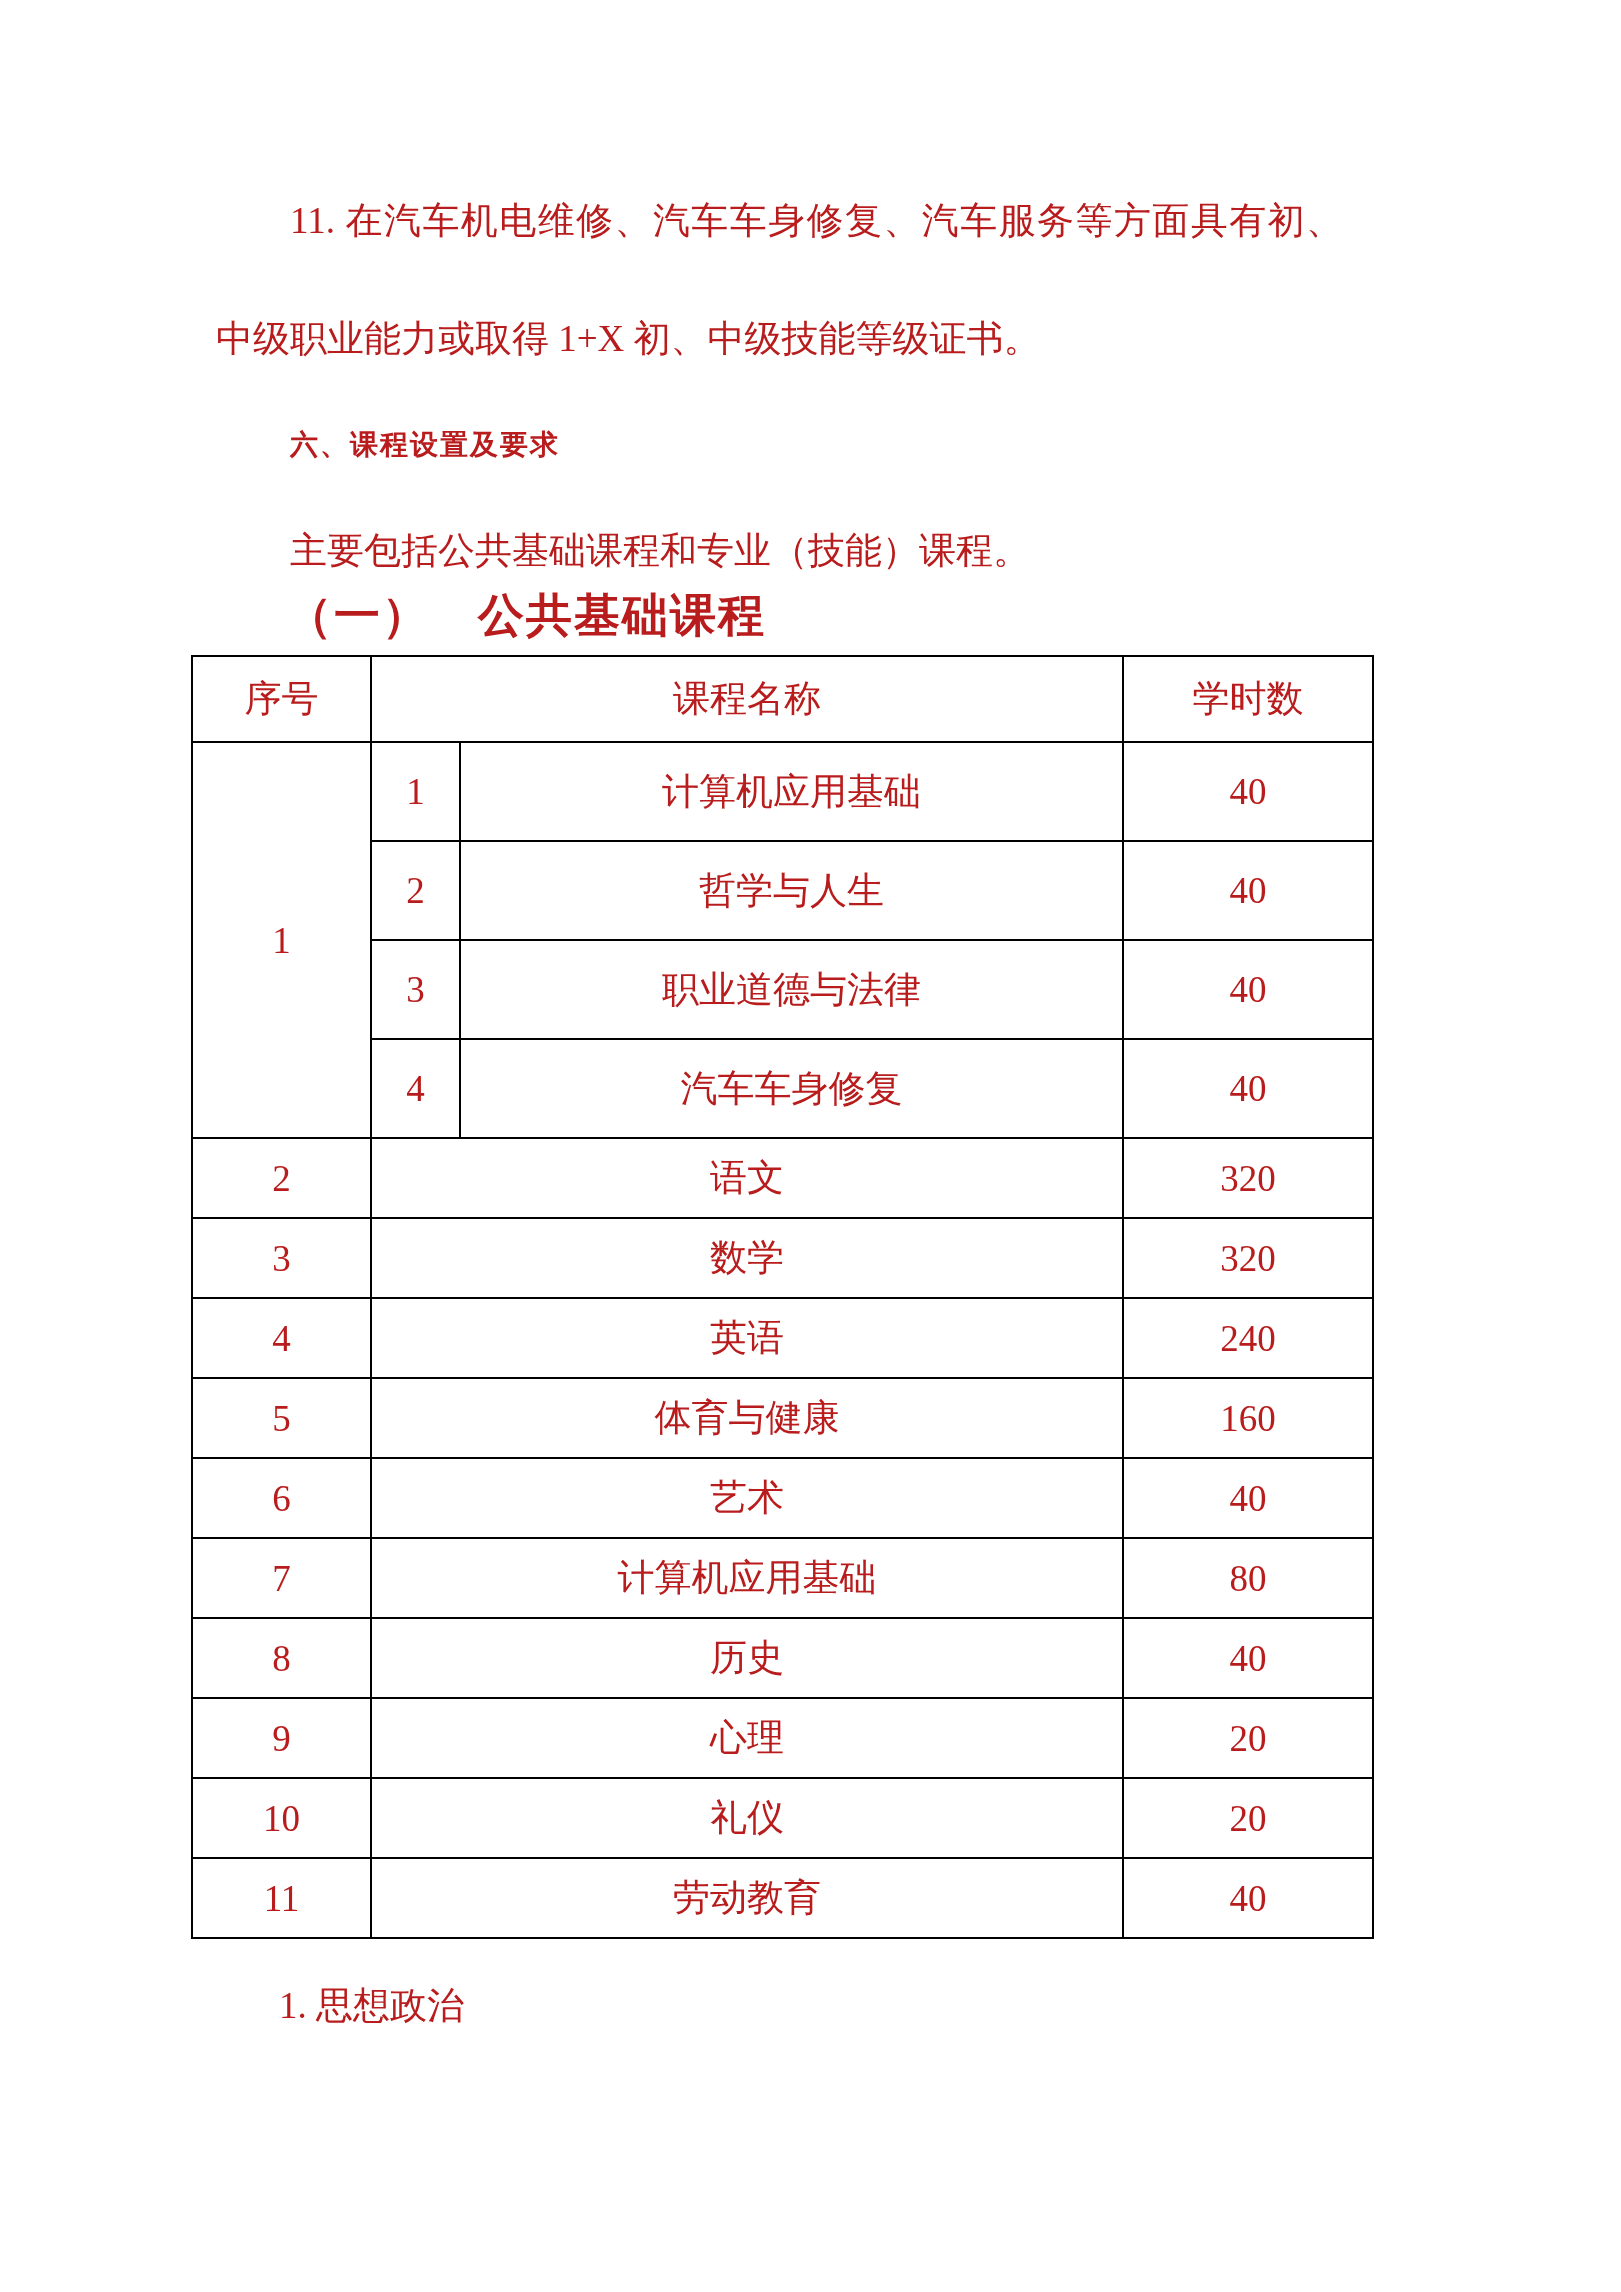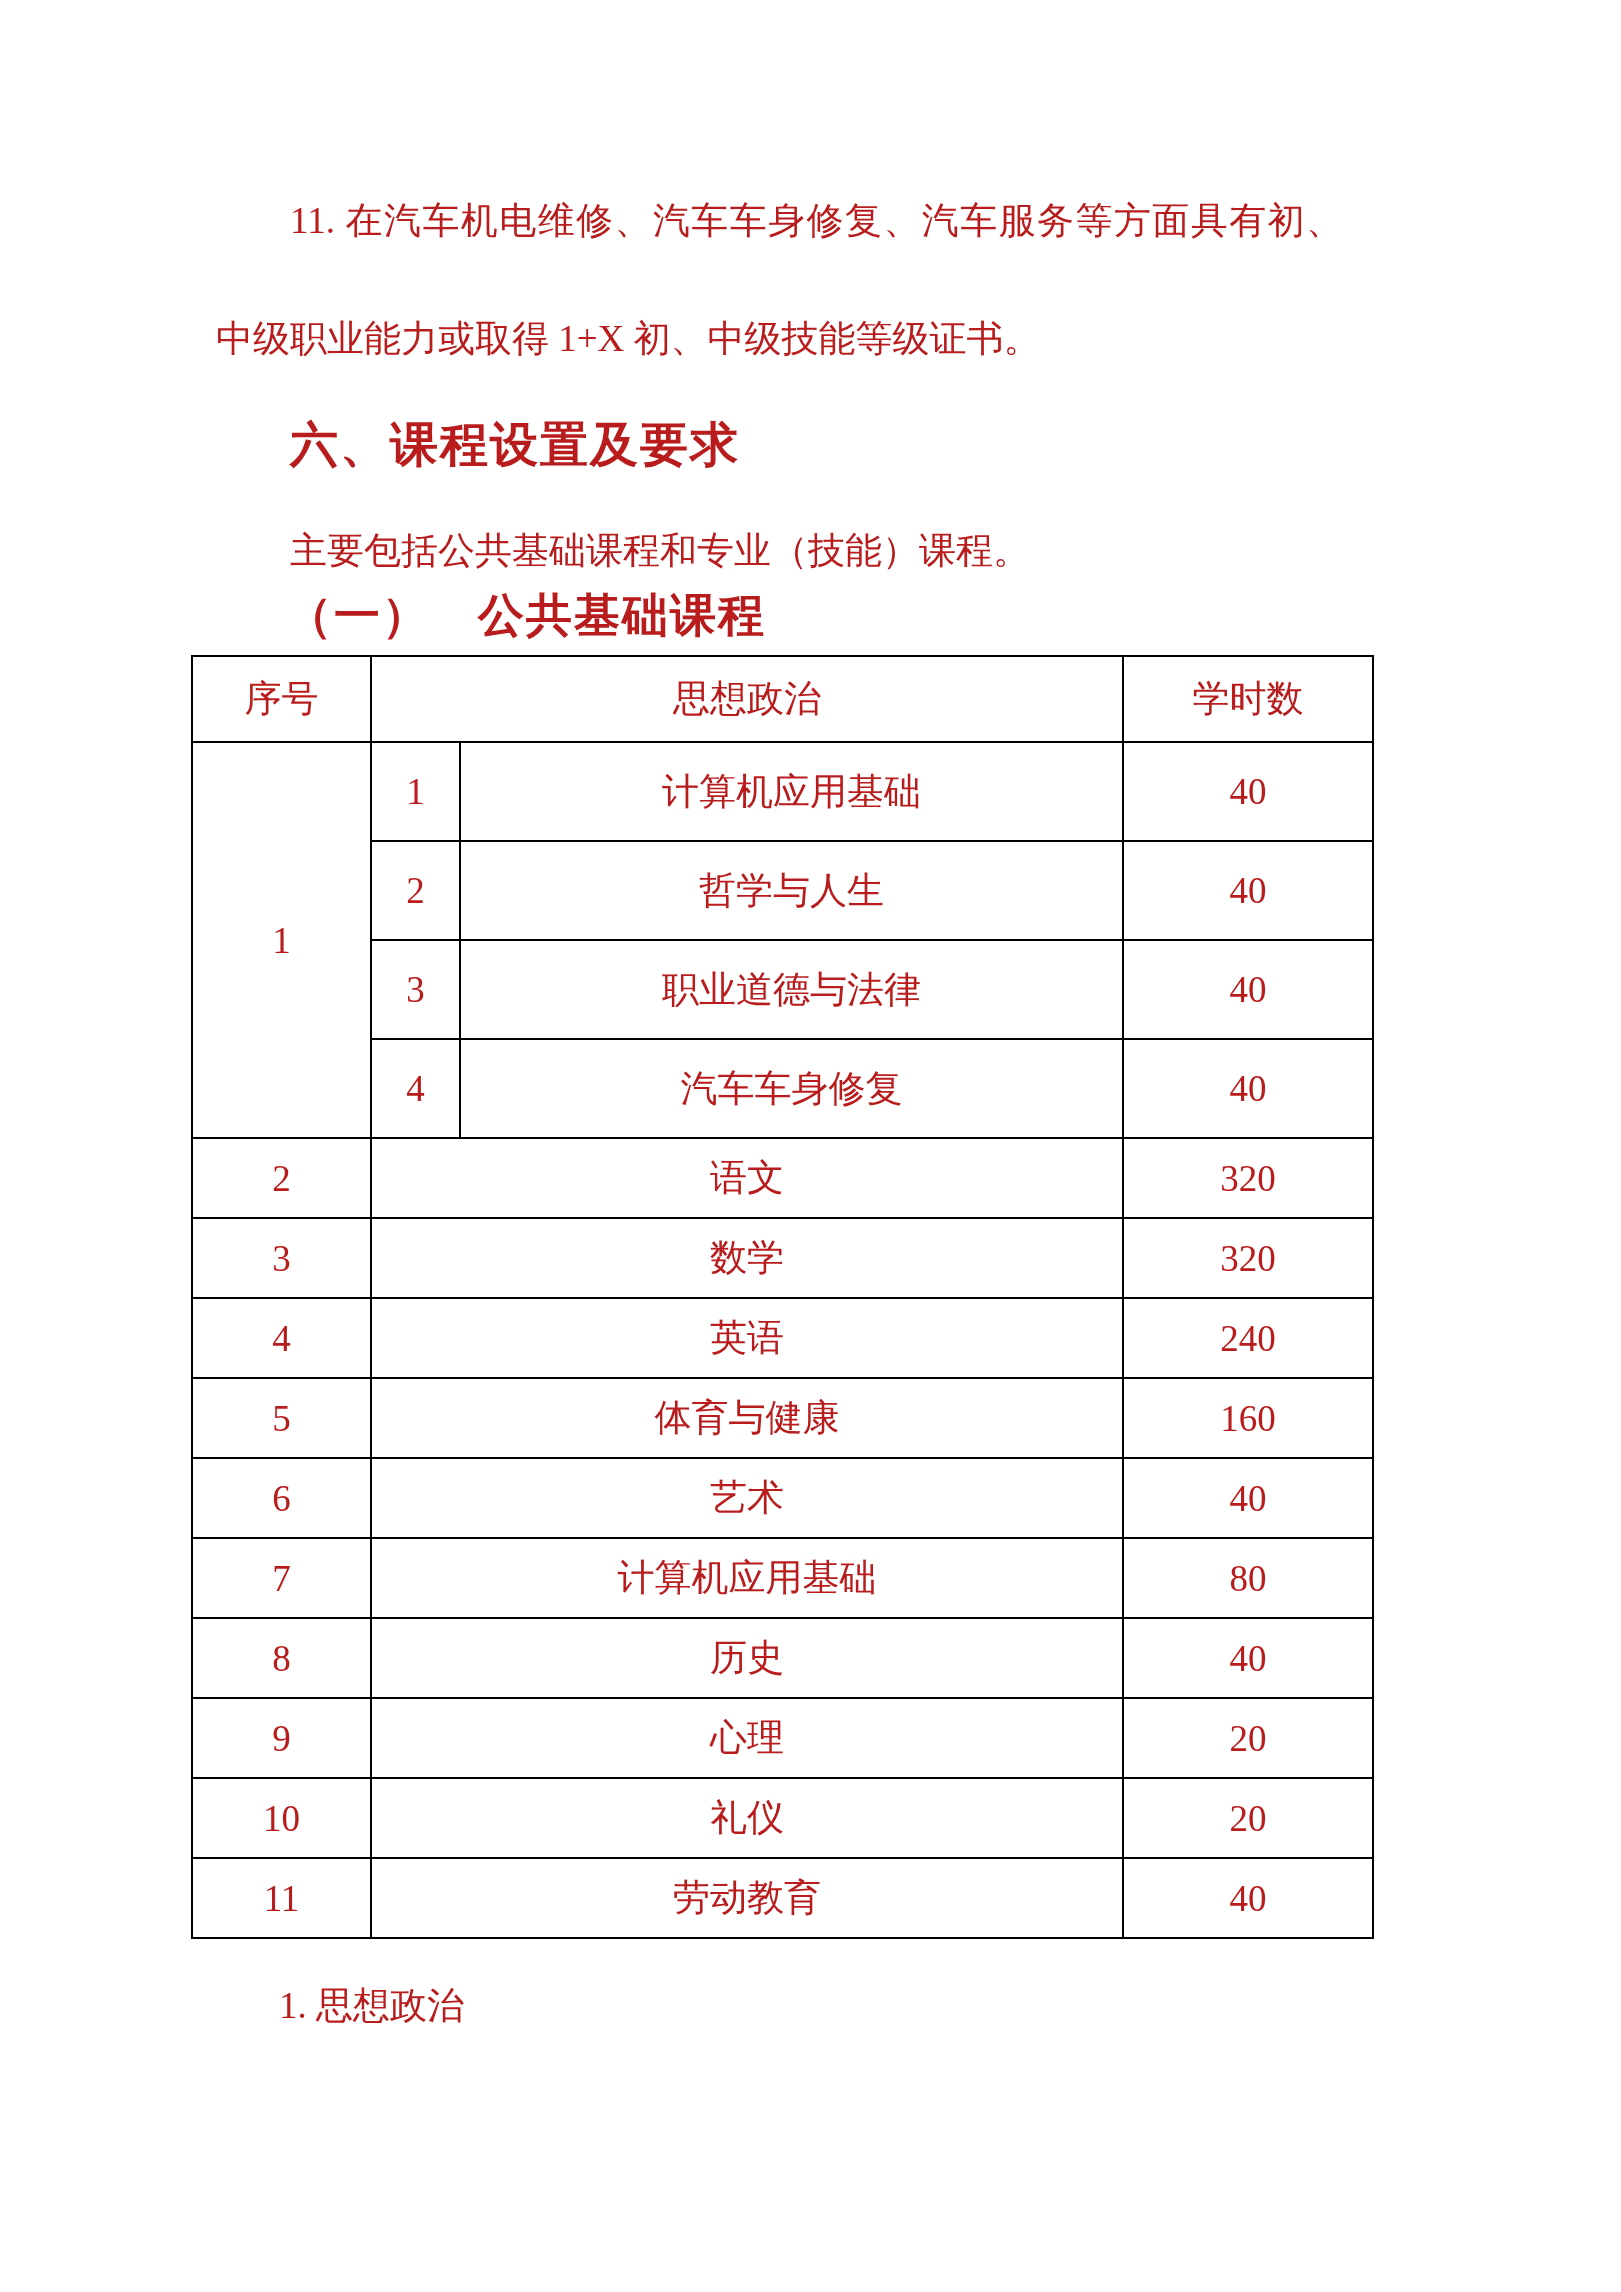--- a/index.html
+++ b/index.html
@@ -22,21 +22,21 @@
     line-height: 118px;
     text-indent: 74px;
     text-align: justify;
   }
   .section-heading {
     position: absolute;
     left: 290px;
     top: 421px;
     font-family: "Liberation Sans", sans-serif;
     font-weight: bold;
-    font-size: 48px;
+    font-size: 28px;
     line-height: 47px;
     letter-spacing: 2px;
   }
   .intro-para {
     position: absolute;
     left: 290px;
     top: 527px;
     font-size: 37px;
     line-height: 47px;
   }
@@ -96,21 +96,21 @@
     <colgroup>
       <col style="width:179px">
       <col style="width:89px">
       <col style="width:663px">
       <col style="width:250px">
     </colgroup>
 
     <tbody>
         <tr class="row-header">
       <th>序号</th>
-      <th colspan="2">思想政治</th>
+      <th colspan="2">课程名称</th>
       <th>学时数</th>
     </tr>
 
     <tr class="row-sub">
       <td rowspan="4">1</td>
       <td>1</td>
       <td>计算机应用基础</td>
       <td>40</td>
     </tr>
     <tr class="row-sub">

